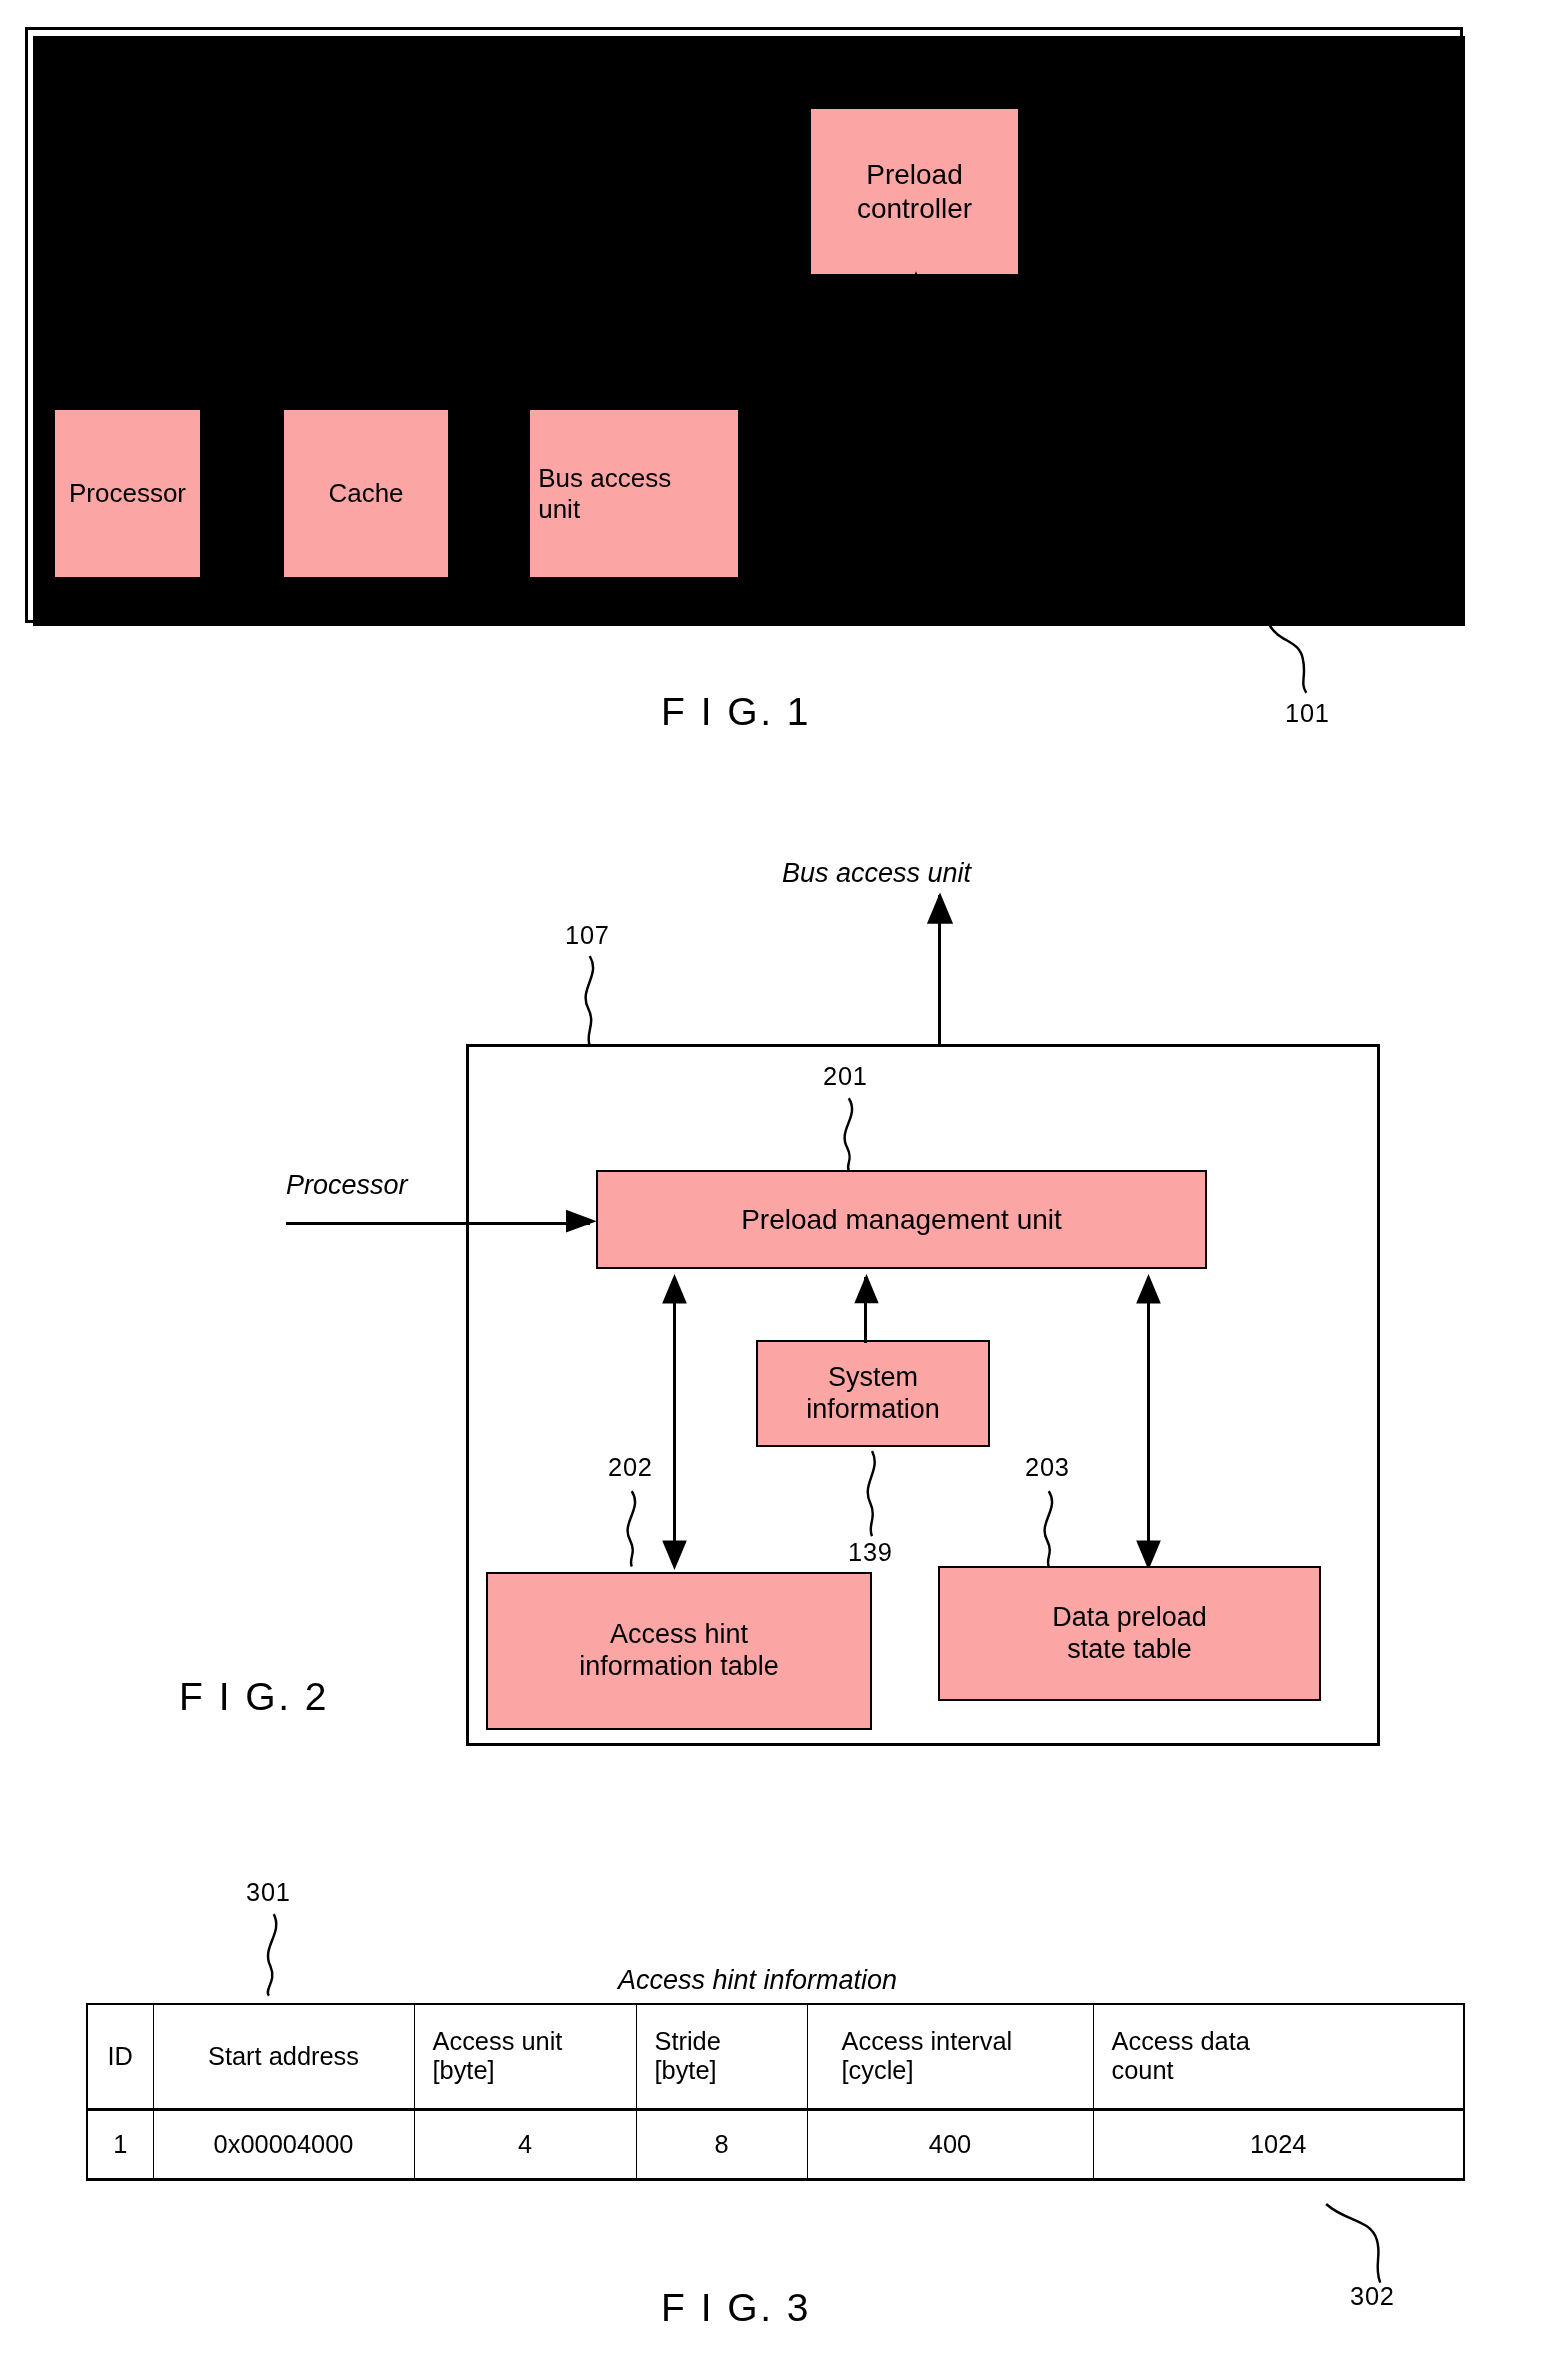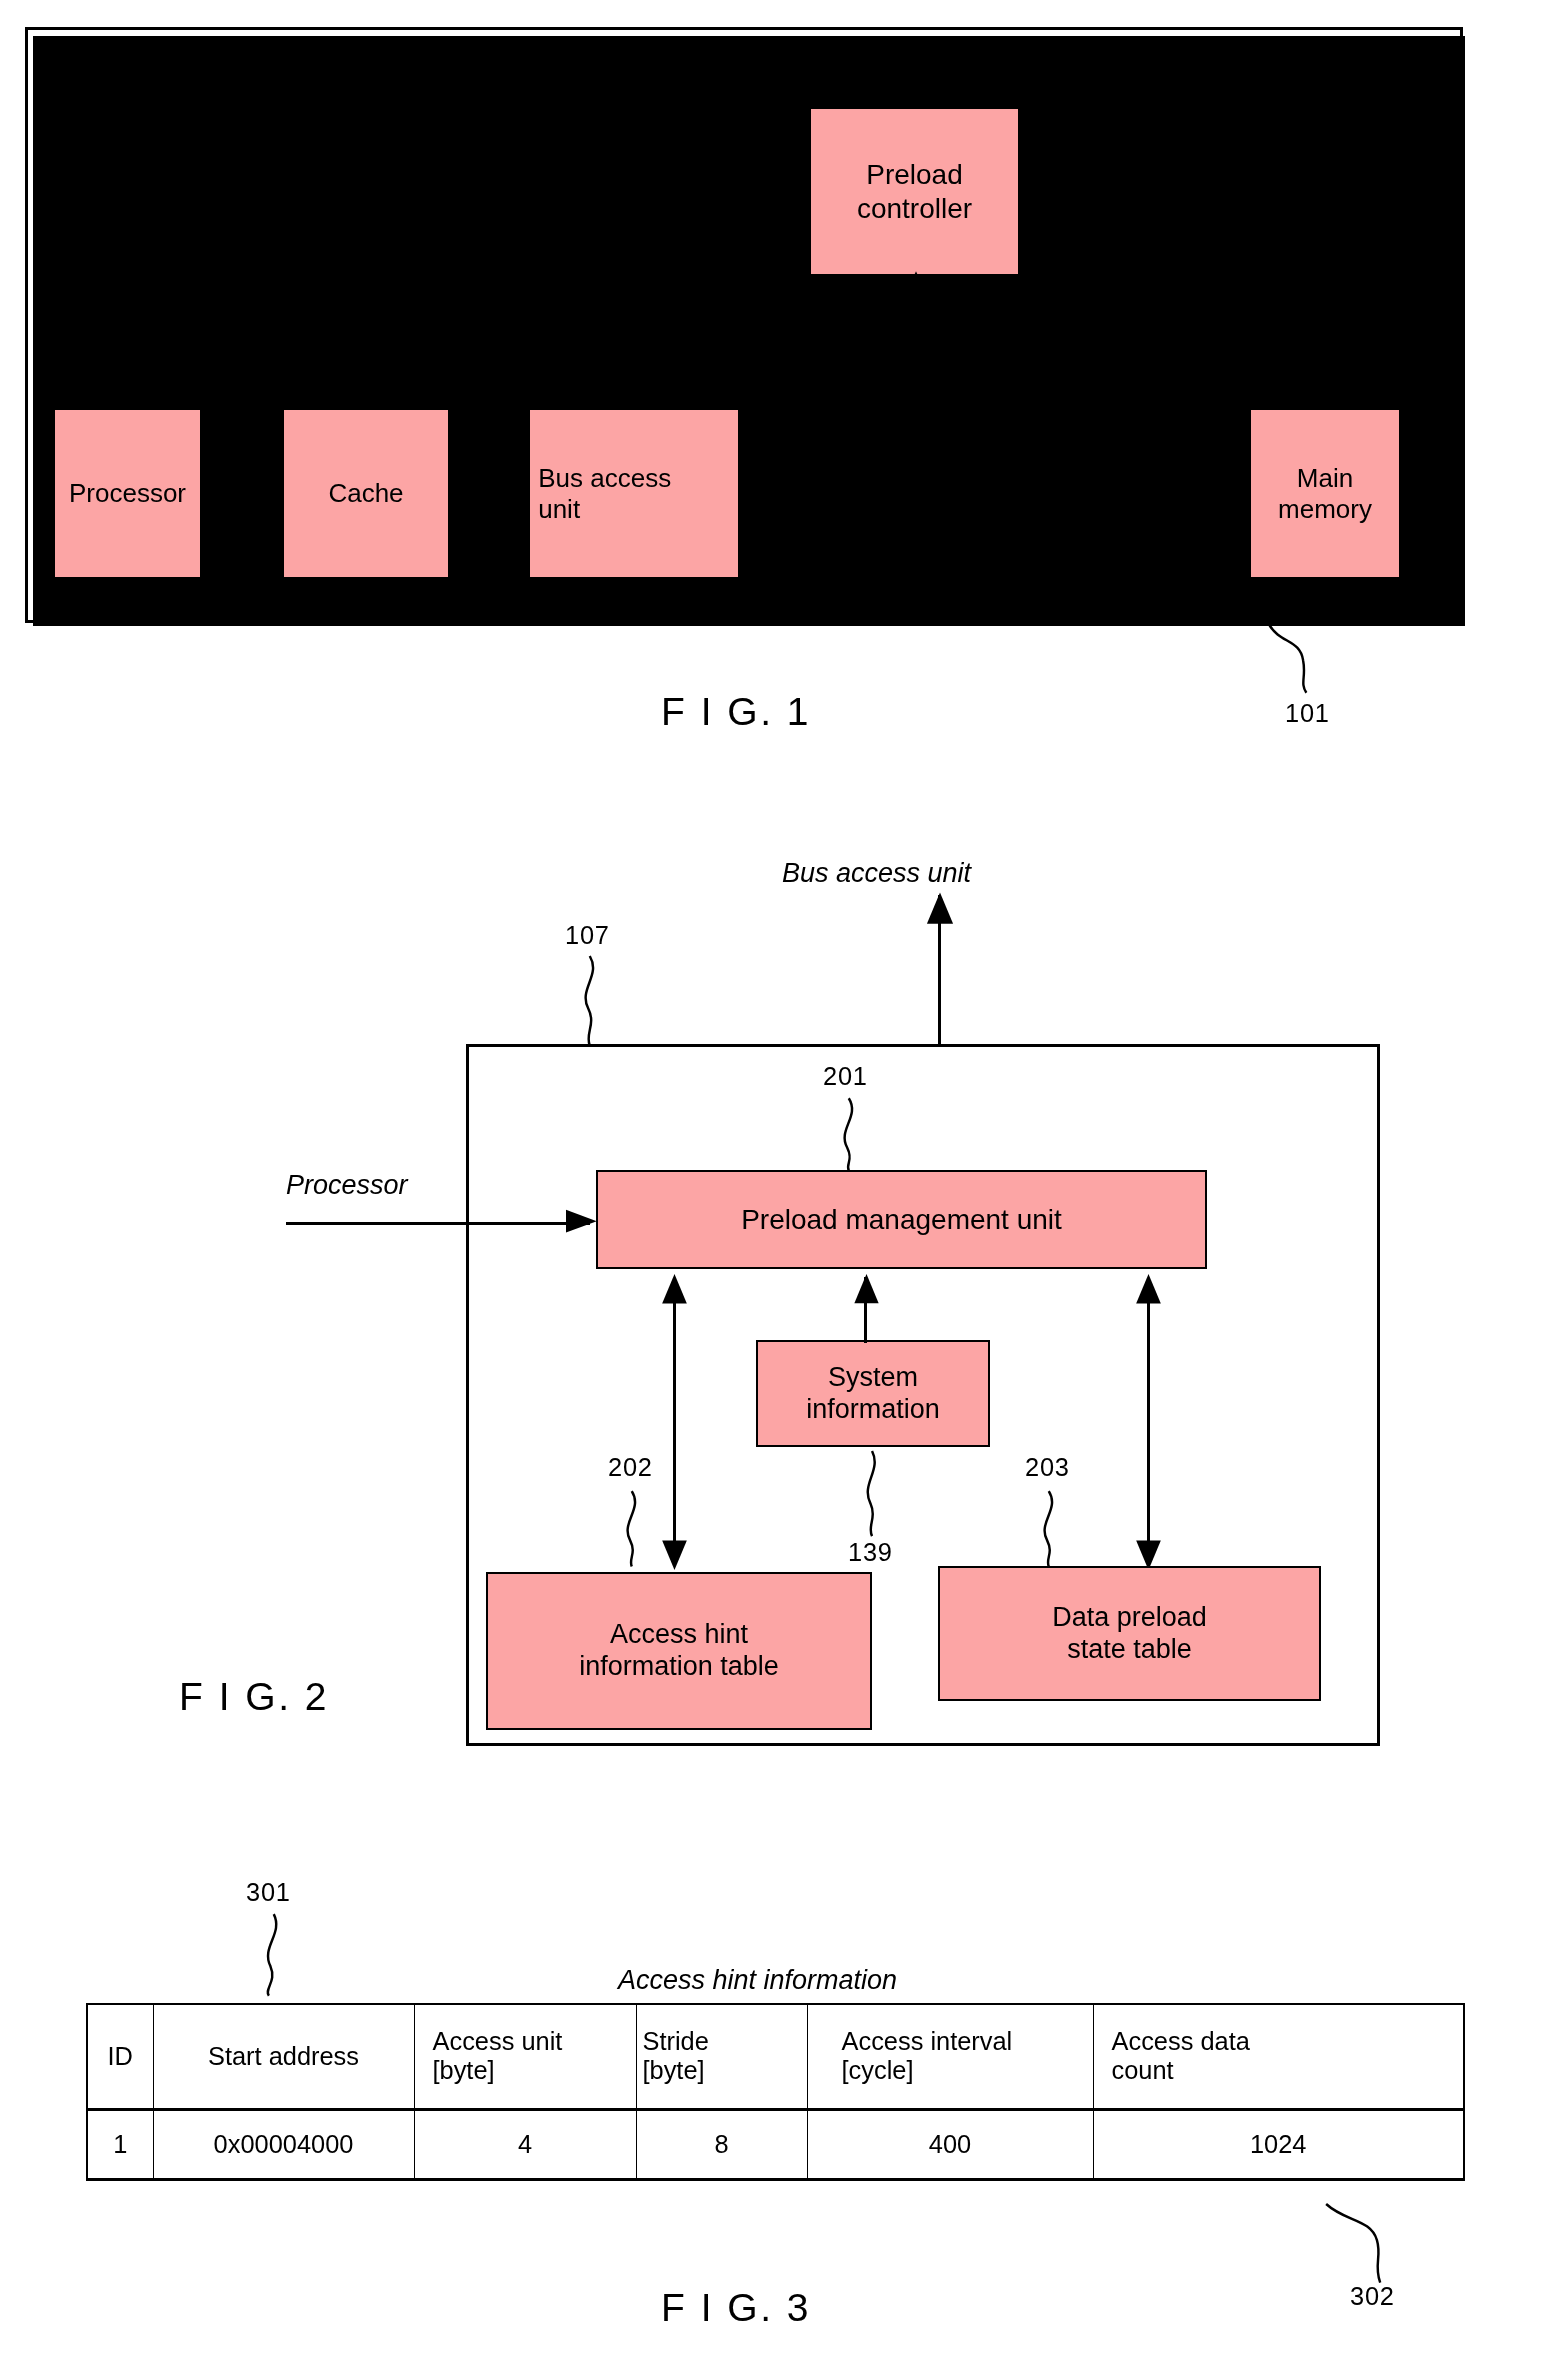--- a/index.html
+++ b/index.html
@@ -175,26 +175,20 @@
     <span>Cache</span>
   </div>
 
   <div class="pbox" style="left:528px; top:408px; width:212px; height:171px; font-size:26px;">
     <span style="padding:0 8.2px; text-align:left; width:100%;">
       <span style="display: block;">Bus  access</span>
       <span style="display: block;">unit</span>
     </span>
   </div>
 
-  <div class="pbox" style="left:1249px; top:408px; width:152px; height:171px; font-size:26px;">
-    <span>
-      <span style="display: block;">Main</span>
-      <span style="display: block;">memory</span>
-    </span>
-  </div>
 
   <svg class="svgl" style="left:205px; top:476px;" width="79" height="34" viewBox="0 0 96 42">
     <line x1="18" y1="21" x2="78" y2="21" stroke="#000" stroke-width="5"></line>
     <polygon points="0,21 26,7 26,35" fill="#000"></polygon>
     <polygon points="96,21 70,7 70,35" fill="#000"></polygon>
   </svg>
   <svg class="svgl" style="left:452px; top:476px;" width="77" height="34" viewBox="0 0 94 42">
     <line x1="18" y1="21" x2="76" y2="21" stroke="#000" stroke-width="5"></line>
     <polygon points="0,21 26,7 26,35" fill="#000"></polygon>
     <polygon points="94,21 68,7 68,35" fill="#000"></polygon>
@@ -312,21 +306,21 @@
         <td class="hdrcell" style="width:66px;">
           <span>ID</span>
         </td>
         <td class="hdrcell" style="width:261px;">
           <span>Start address</span>
         </td>
         <td class="hdrcell" style="width:222px; text-align:left; padding-left:18px;">
           <div>Access unit</div>
           <div>[byte]</div>
         </td>
-        <td class="hdrcell" style="width:171px; text-align:left; padding-left:6px;margin-top:44px;">
+        <td class="hdrcell" style="width:171px; text-align:left; padding-left:18px;margin-top:44px;">
           <div>Stride</div>
           <div>[byte]</div>
         </td>
         <td class="hdrcell" style="width:286px; text-align:left; padding-left:34px;">
           <div>Access interval</div>
           <div>[cycle]</div>
         </td>
         <td class="hdrcell" style="text-align:left; padding-left:18px;">
           <div>Access data</div>
           <div>count</div>

